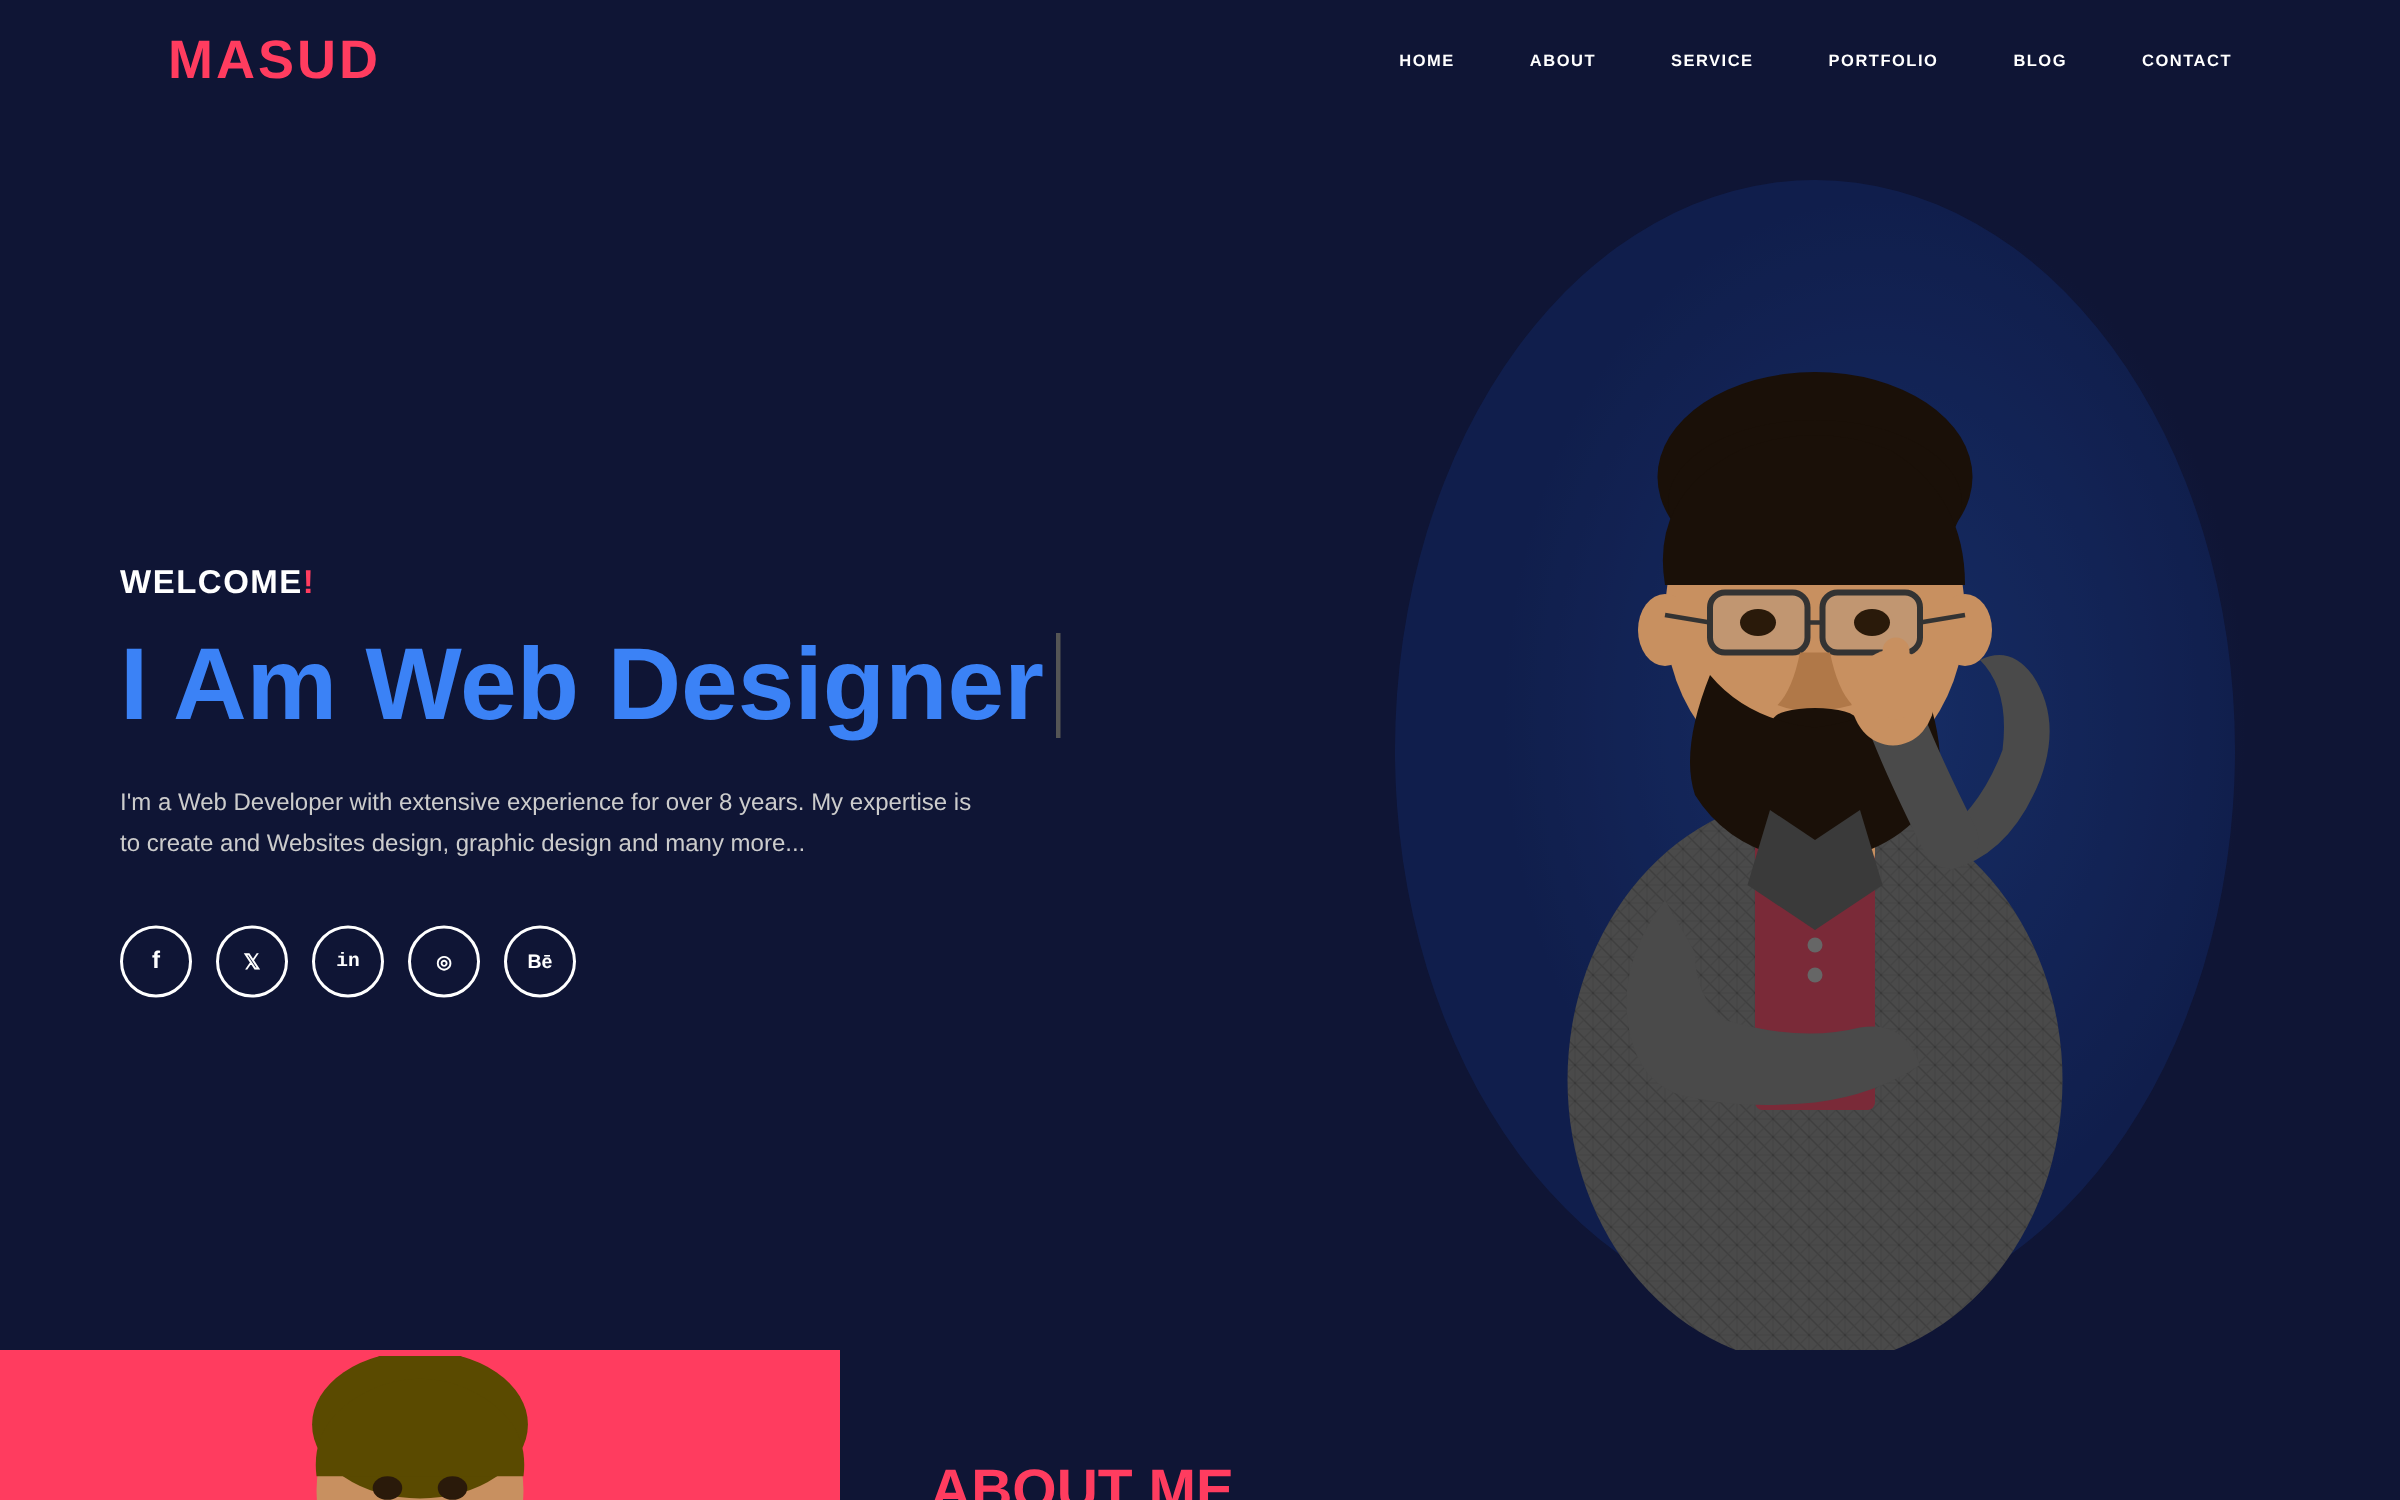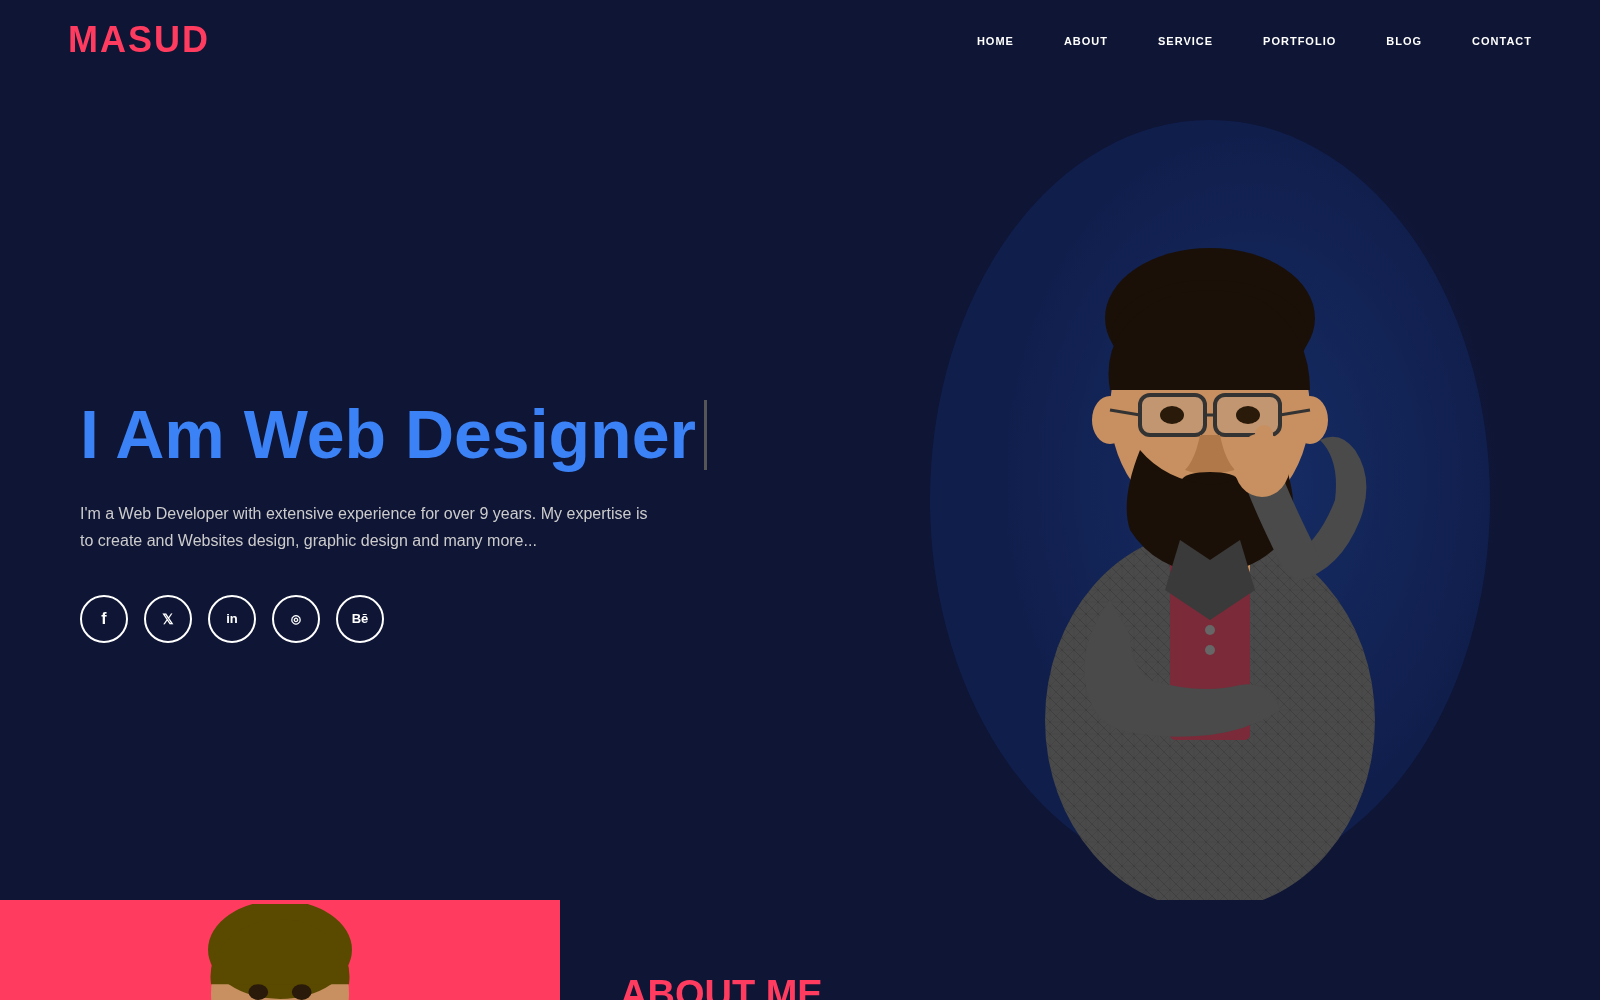--- a/index.html
+++ b/index.html
@@ -15,21 +15,21 @@
       width: 1600px;
       min-height: 1000px;
       overflow-x: hidden;
     }
 
     
     .navbar {
       display: flex;
       align-items: center;
       justify-content: space-between;
-      padding: 0 68px;
+      padding: 0 112px;
       height: 80px;
       background-color: #0f1535;
       position: relative;
       z-index: 10;
     }
 
     .logo {
       font-size: 36px;
       font-weight: 900;
       color: #ff3c5f;
@@ -203,27 +203,30 @@
     <li><a href="#">BLOG</a></li>
     <li><a href="#">CONTACT</a></li>
   </ul>
 </nav>
 
 <section class="hero">
 
   <div class="hero-bg-glow"></div>
 
   <div class="hero-content">
+    <p class="welcome-text">
+      WELCOME<span>!</span>
+    </p>
     <h1 class="hero-title">I Am Web Designer</h1>
-    <p class="hero-description">I'm a Web Developer with extensive experience for over 9 years. My expertise is to create and Websites design, graphic design and many more...</p>
+    <p class="hero-description">I'm a Web Developer with extensive experience for over 8 years. My expertise is to create and Websites design, graphic design and many more...</p>
 
     <div class="social-icons">
       <a class="social-icon" href="#">f</a>
       <a class="social-icon" href="#" style="font-size:14px;">𝕏</a>
-      <a class="social-icon" href="#" style="font-size:13px;">in</a>
+      <a class="social-icon" href="#" style="font-size:13px;font-family:Liberation Mono, monospace;">in</a>
       <a class="social-icon" href="#" style="font-size:12px;">◎</a>
       <a class="social-icon" href="#" style="font-size:13px;">Bē</a>
     </div>
   </div>
 
   <div class="hero-svg-container">
     <svg viewBox="0 0 620 820" xmlns="http://www.w3.org/2000/svg" width="620" height="820">
 
       <ellipse cx="310" cy="420" rx="280" ry="380" fill="rgba(20,50,120,0.35)"></ellipse>
 

